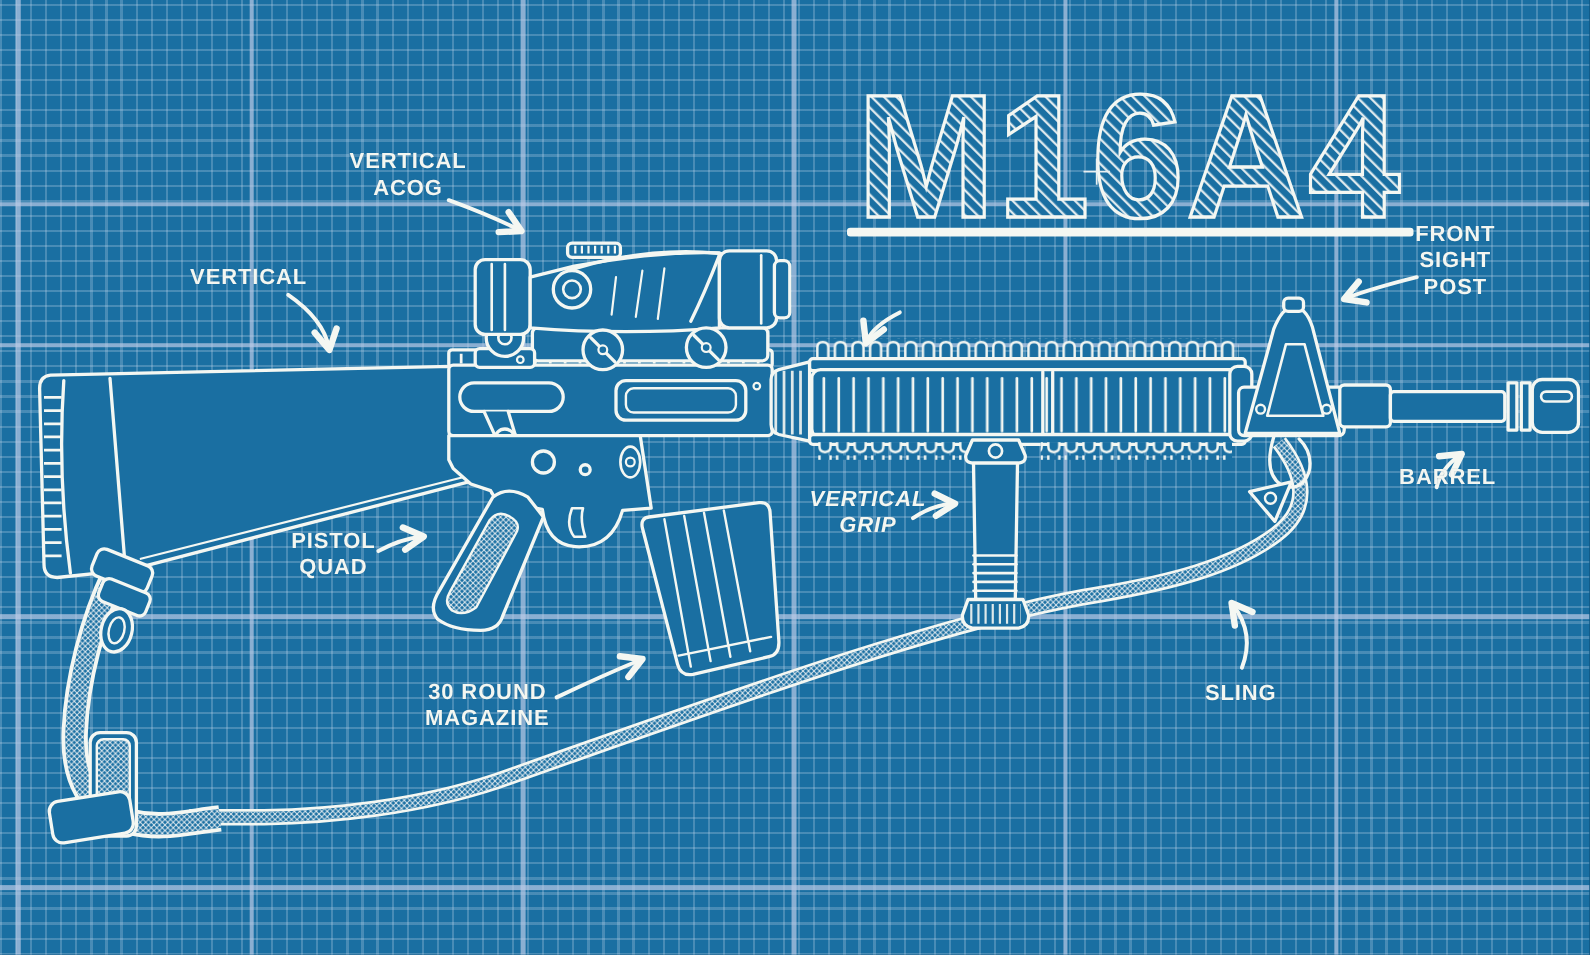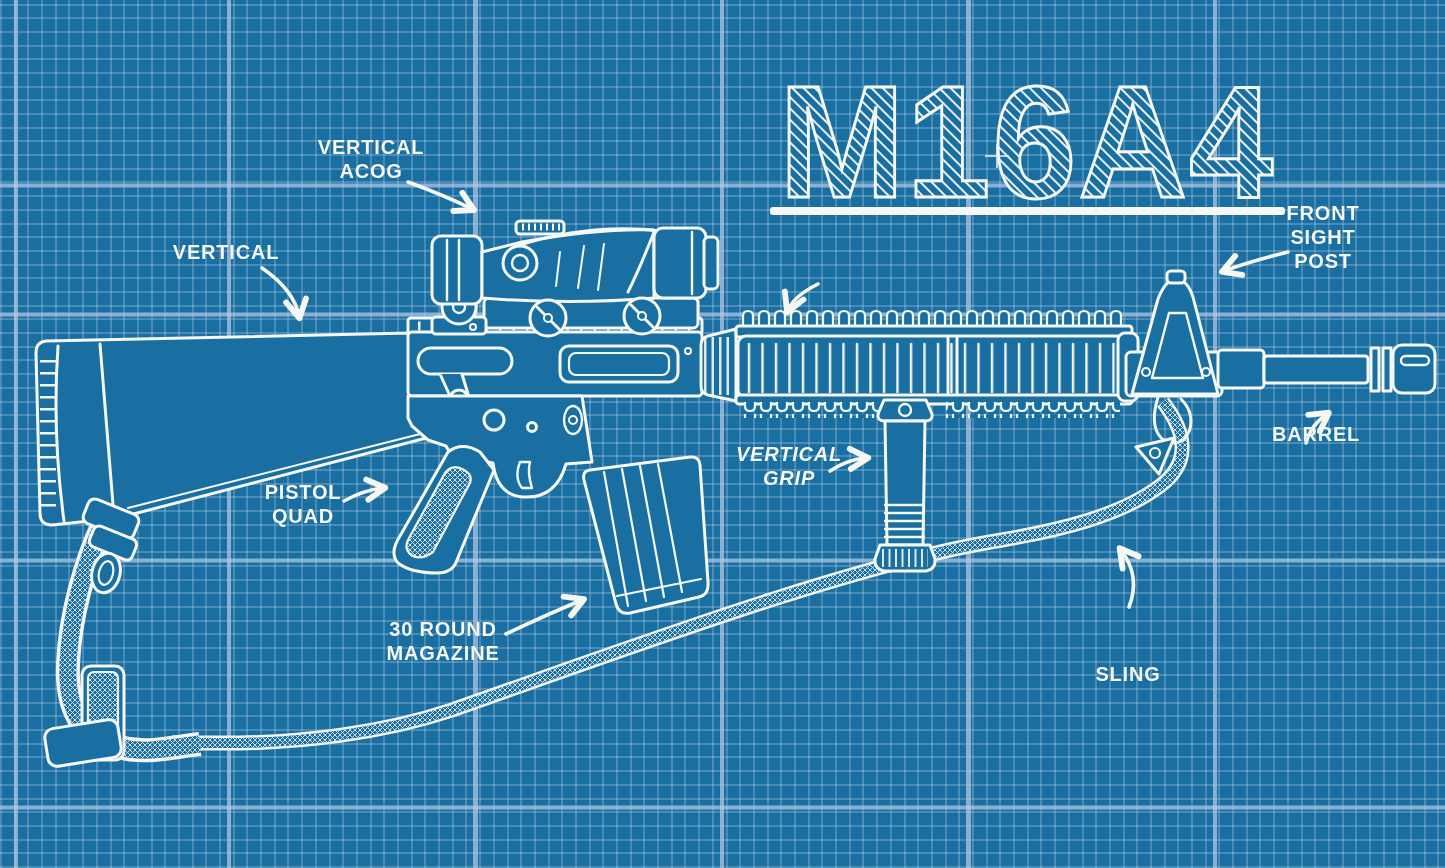--- a/index.html
+++ b/index.html
@@ -229,14 +229,14 @@
 ACOG</div>
   <div class="lbl" style="left:226px; top:252px;">VERTICAL</div>
   <div class="lbl" style="left:1323px; top:237px;">FRONT SIGHT POST</div>
   <div class="lbl" style="left:303px; top:504px;">PISTOL
 QUAD</div>
   <div class="lbl" style="left:789px; top:466px;font-style:italic;">VERTICAL
 GRIP</div>
   <div class="lbl" style="left:1316px; top:434px;">BARREL</div>
   <div class="lbl" style="left:443px; top:641px;">30 ROUND
 MAGAZINE</div>
-  <div class="lbl" style="left:1128px; top:630px;margin-top:44px;">SLING</div>
+  <div class="lbl" style="left:1128px; top:630px;">SLING</div>
 </div>
 
 </body></html>

